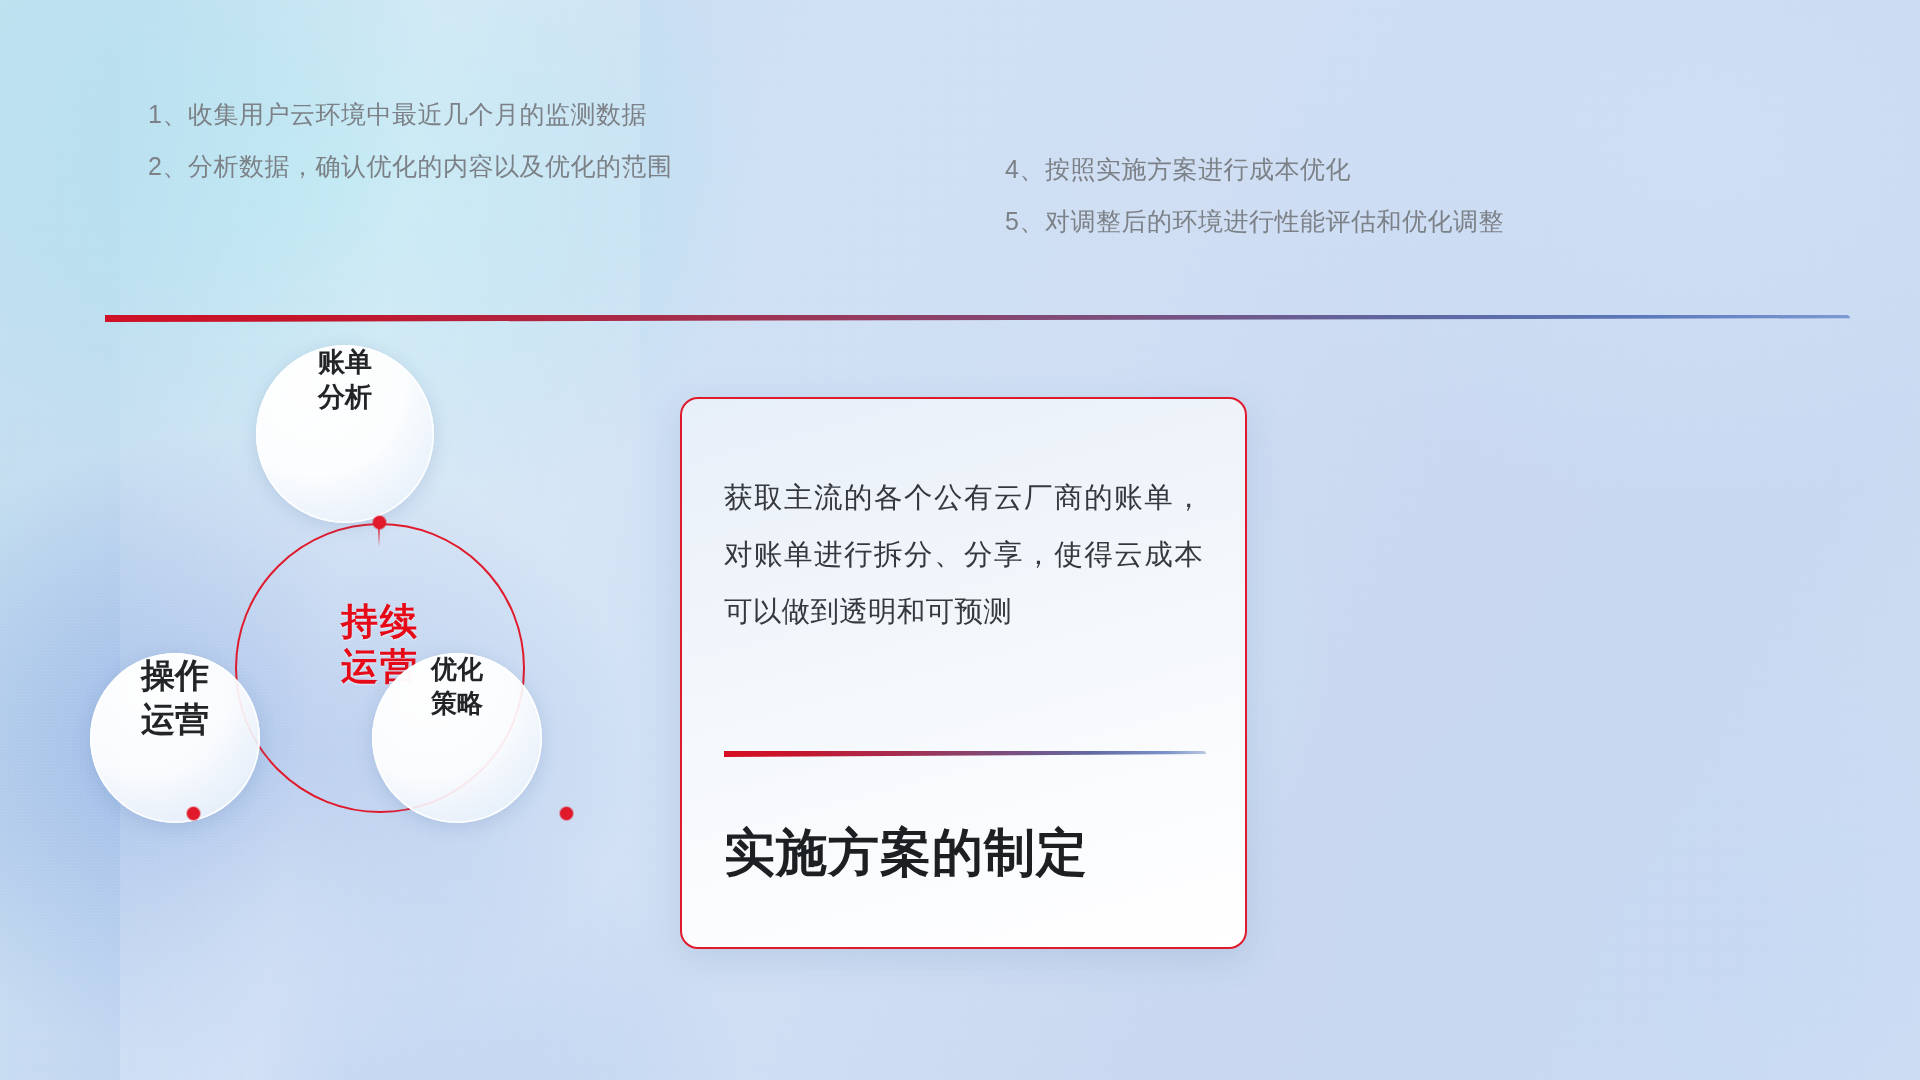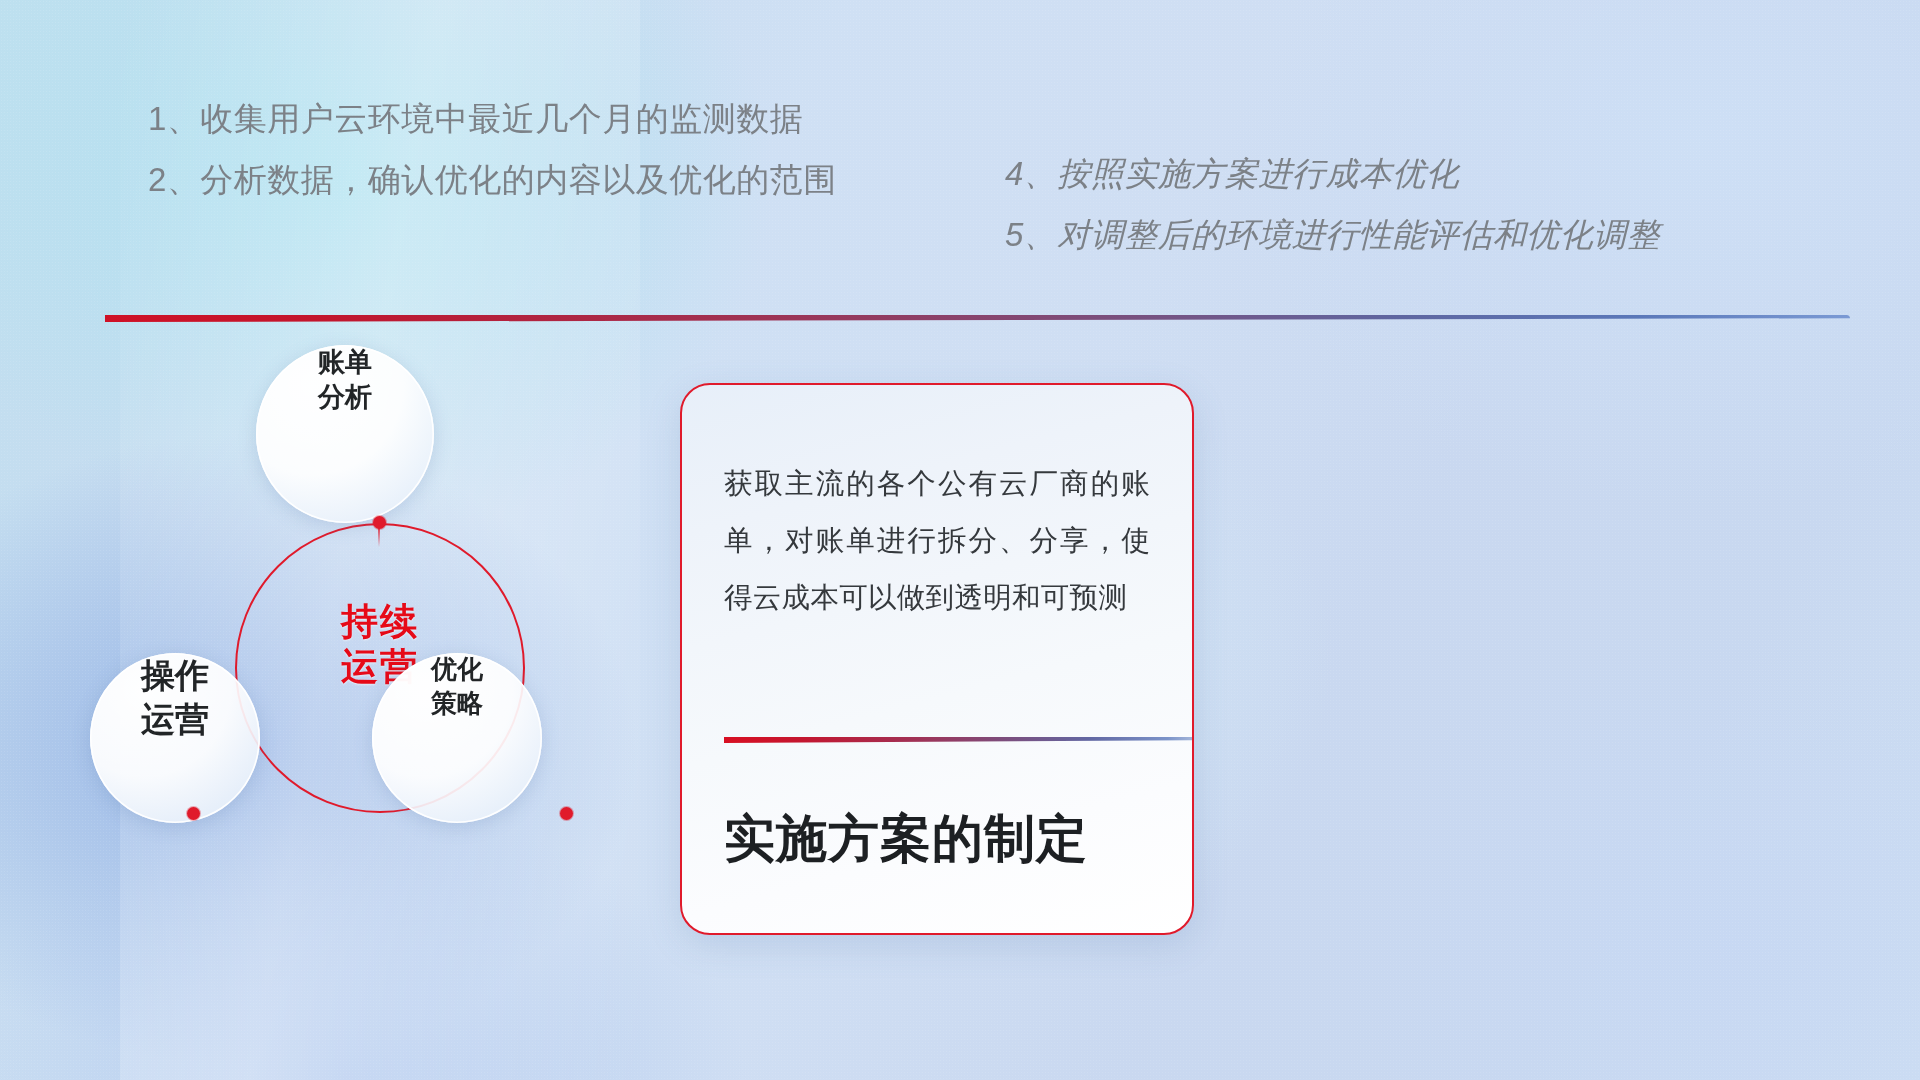--- a/index.html
+++ b/index.html
@@ -47,25 +47,25 @@
   .bg-grain{
     inset:0;opacity:.18;
     background-image:radial-gradient(rgba(255,255,255,.55) .6px,transparent .7px);
     background-size:3px 3px;
   }
 
   
   #root{position:absolute;inset:0;z-index:2;}
 
   
-  .steps{position:absolute;color:#7c8187;font-size:33px;letter-spacing:.5px;}
+  .steps{position:absolute;color:#7c8187;font-size:25px;letter-spacing:.5px;}
   .steps .row{white-space:nowrap;margin-bottom:22px;line-height:1.18;}
   .steps .row:last-child{margin-bottom:0;}
   #steps-left{left:148px;top:100px;}
-  #steps-right{left:1005px;top:155px;font-style:italic;}
+  #steps-right{left:1005px;top:155px;}
 
   
   #top-rule{
     position:absolute;left:105px;top:315px;width:1745px;height:7px;
     background:linear-gradient(90deg,#cf1126 0%,#c3152c 12%,#9e3354 38%,#7a4f7d 58%,#5f66a0 74%,#5b78b9 88%,#7b9ad4 100%);
     border-radius:0 4px 4px 0;
     clip-path:polygon(0 0,100% 0,100% 46%,0 100%);
   }
 
   
@@ -101,22 +101,22 @@
   #tail-top{left:278px;top:172px;}
   #center-label{
     position:absolute;left:210px;top:244px;width:140px;
     text-align:center;color:#e60a18;font-weight:bold;font-size:37px;
     line-height:1.22;letter-spacing:2px;
     text-shadow:0 1px 2px rgba(255,255,255,.6);
   }
 
   
   .card{
-    position:absolute;top:383px;width:514px;height:552px;
-    border:2.4px solid #e01a2b;border-radius:30px;box-sizing:border-box;
+    position:absolute;top:397px;width:567px;height:552px;
+    border:2.4px solid #e01a2b;border-radius:18px;box-sizing:border-box;
     background:linear-gradient(165deg,#e7eff9 0%,#eef3fa 22%,#f6f9fc 56%,#fbfcfe 78%,#ffffff 100%);
     box-shadow:0 10px 34px rgba(85,120,170,.18);
     overflow:hidden;
   }
   #card-1{left:680px;}
   #card-2{left:1288px;}
   .card-body{
     position:absolute;left:42px;right:42px;top:70px;
     font-size:28.5px;color:#35393d;line-height:2.0;
     letter-spacing:.3px;text-align:justify;text-justify:inter-ideograph;

